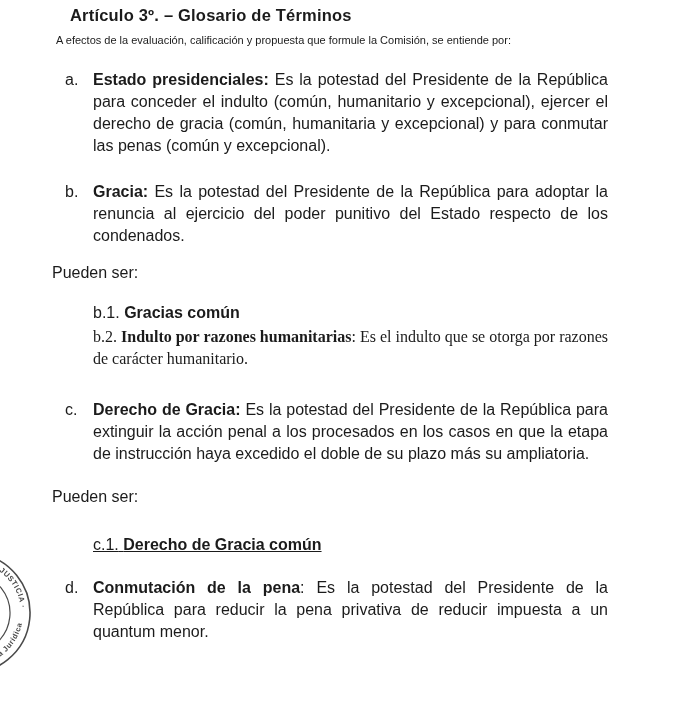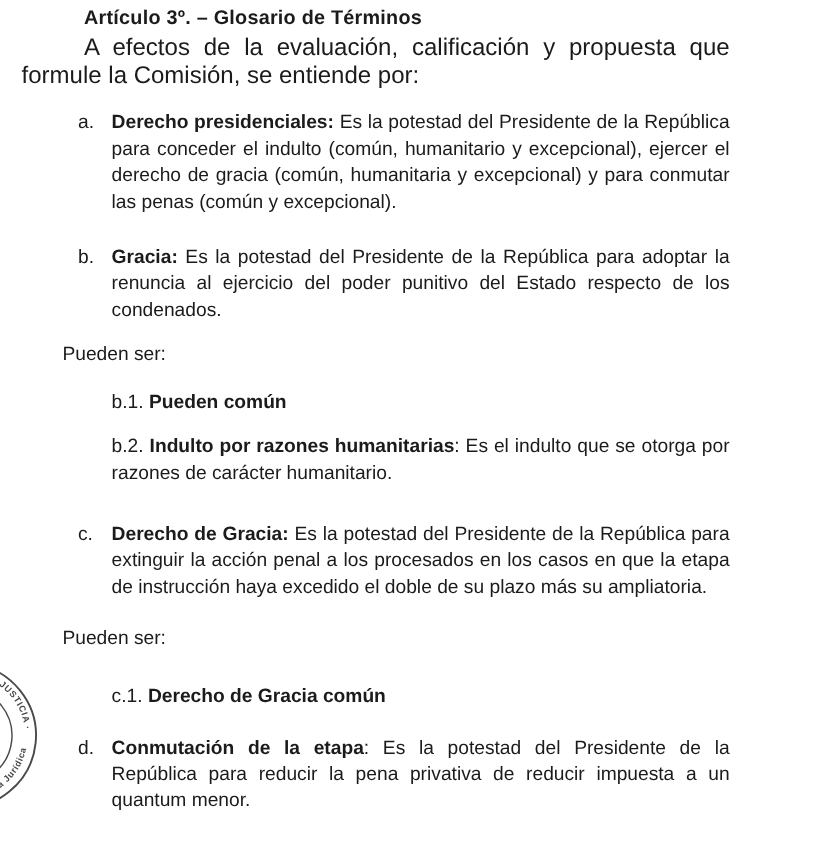--- a/index.html
+++ b/index.html
@@ -18,24 +18,24 @@
     overflow:hidden;
   }
   .heading {
     font-size:16.5px;
     font-weight:bold;
     margin:6px 42px 0 70px;
     letter-spacing:0.2px;
     white-space:nowrap;
   }
   .intro {
-    font-size:20px;
+    font-size:11px;
     line-height:23px;
     text-align:justify;
-    margin:4px 42px 0 18px;
+    margin:4px 42px 0 4px;
     text-indent:52px;
   }
   .item {
     display:flex;
     margin-left:65px;
     margin-right:42px;
     font-size:16px;
     line-height:22px;
   }
   .item .marker {
@@ -56,24 +56,24 @@
     font-size:16px;
     line-height:22px;
     text-align:justify;
     margin-left:93px;
     margin-right:42px;
   }
   .mt17 { margin-top:17px; }
   .mt24 { margin-top:24px; }
   .mt15 { margin-top:15px; }
   .mt18 { margin-top:18px; }
-  .mt5  { margin-top:15px; }
+  .mt5  { margin-top:2px;font-family:Liberation Serif, serif; }
   .mt29 { margin-top:29px; }
   .mt21 { margin-top:21px; }
-  .mt26 { margin-top:26px; }
+  .mt26 { margin-top:26px;text-decoration:underline; }
   b { font-weight:bold; }
   .stamp {
     position:absolute;
     left:-100px;
     top:543px;
     pointer-events:none;
   }
   .stamp text {
     font-family:"Liberation Sans", sans-serif;
     font-size:7.5px;
@@ -86,47 +86,47 @@
 <body>
 
 <div class="page">
 
   <h1 class="heading">Artículo 3º. – Glosario de Términos</h1>
 
   <p class="intro">A efectos de la evaluación, calificación y propuesta que formule la Comisión, se entiende por:</p>
 
   <div class="item mt17">
     <span class="marker">a.</span>
-    <div class="body"><b>Derecho presidenciales:</b><span> Es la potestad del Presidente de la República para conceder el indulto (común, humanitario y excepcional), ejercer el derecho de gracia (común, humanitaria y excepcional) y para conmutar las penas (común y excepcional).</span></div>
+    <div class="body"><b>Estado presidenciales:</b><span> Es la potestad del Presidente de la República para conceder el indulto (común, humanitario y excepcional), ejercer el derecho de gracia (común, humanitaria y excepcional) y para conmutar las penas (común y excepcional).</span></div>
   </div>
 
   <div class="item mt24">
     <span class="marker">b.</span>
     <div class="body"><b>Gracia:</b><span> Es la potestad del Presidente de la República para adoptar la renuncia al ejercicio del poder punitivo del Estado respecto de los condenados.</span></div>
   </div>
 
   <p class="pueden mt15">Pueden ser:</p>
 
-  <p class="sub mt18"><span>b.1.</span> <b>Pueden común</b><span></span></p>
+  <p class="sub mt18"><span>b.1.</span> <b>Gracias común</b><span></span></p>
 
   <p class="sub mt5"><span>b.2.</span> <b>Indulto por razones humanitarias</b><span>: Es el indulto que se otorga por razones de carácter humanitario.</span></p>
 
   <div class="item mt29">
     <span class="marker">c.</span>
     <div class="body"><b>Derecho de Gracia:</b><span> Es la potestad del Presidente de la República para extinguir la acción penal a los procesados en los casos en que la etapa de instrucción haya excedido el doble de su plazo más su ampliatoria.</span></div>
   </div>
 
   <p class="pueden mt21">Pueden ser:</p>
 
   <p class="sub mt26"><span>c.1.</span> <b>Derecho de Gracia común</b><span></span></p>
 
 
   <div class="item mt21">
     <span class="marker">d.</span>
-    <div class="body"><b>Conmutación de la etapa</b><span>: Es la potestad del Presidente de la República para reducir la pena privativa de reducir impuesta a un quantum menor.</span></div>
+    <div class="body"><b>Conmutación de la pena</b><span>: Es la potestad del Presidente de la República para reducir la pena privativa de reducir impuesta a un quantum menor.</span></div>
   </div>
 
   <svg class="stamp" width="140" height="140" viewBox="0 0 140 140" aria-hidden="true">
     <g transform="rotate(6 70 70)">
       <circle cx="70" cy="70" r="60" fill="none" stroke="#4a4a4a" stroke-width="1.6"></circle>
       <circle cx="70" cy="70" r="40" fill="none" stroke="#4a4a4a" stroke-width="1.2"></circle>
       <path id="stampArcTop" d="M 19 70 A 51 51 0 0 1 121 70" fill="none"></path>
       <path id="stampArcBottom" d="M 17 70 A 53 53 0 0 0 123 70" fill="none"></path>
       <text>
         <textPath href="#stampArcTop" startOffset="66%">JUSTICIA ·</textPath>

